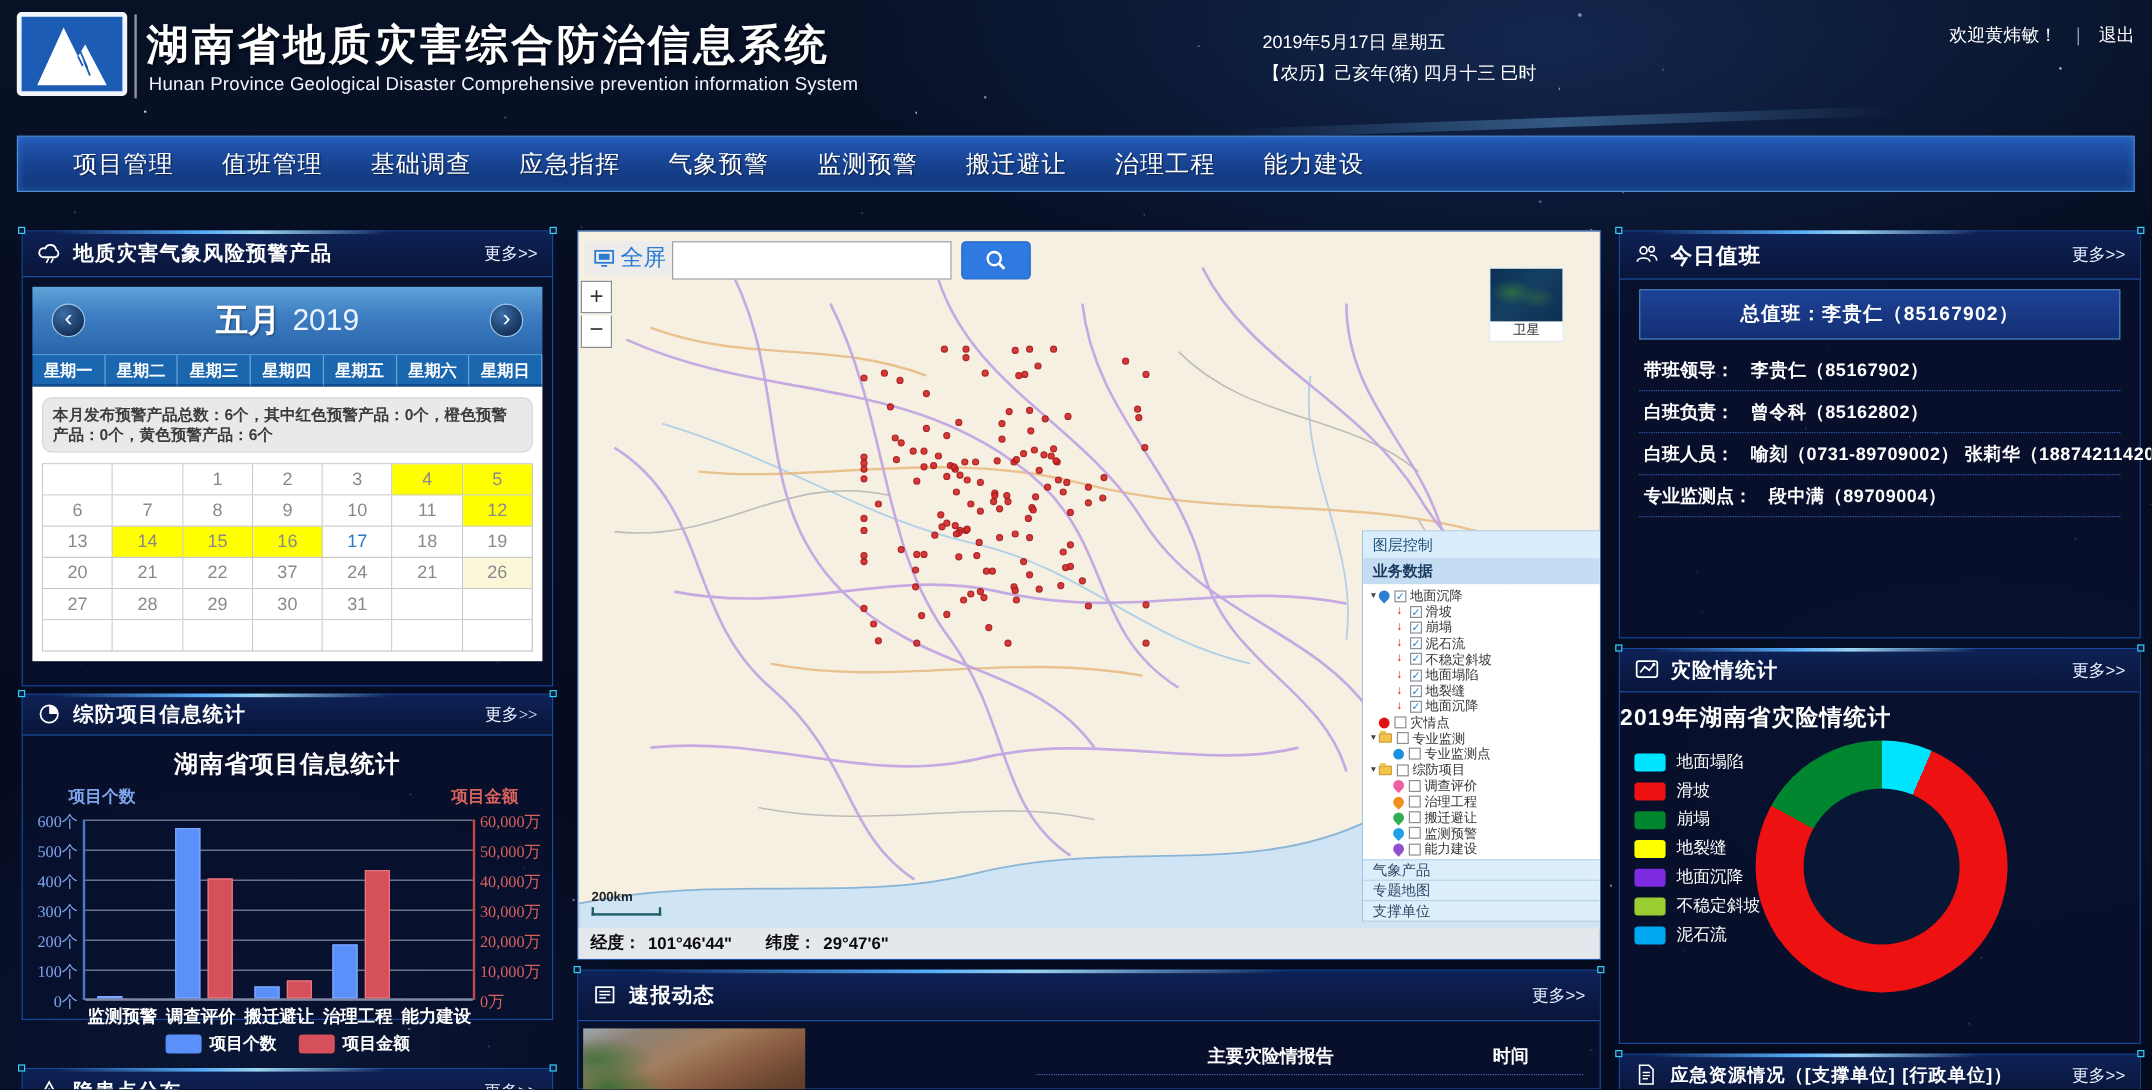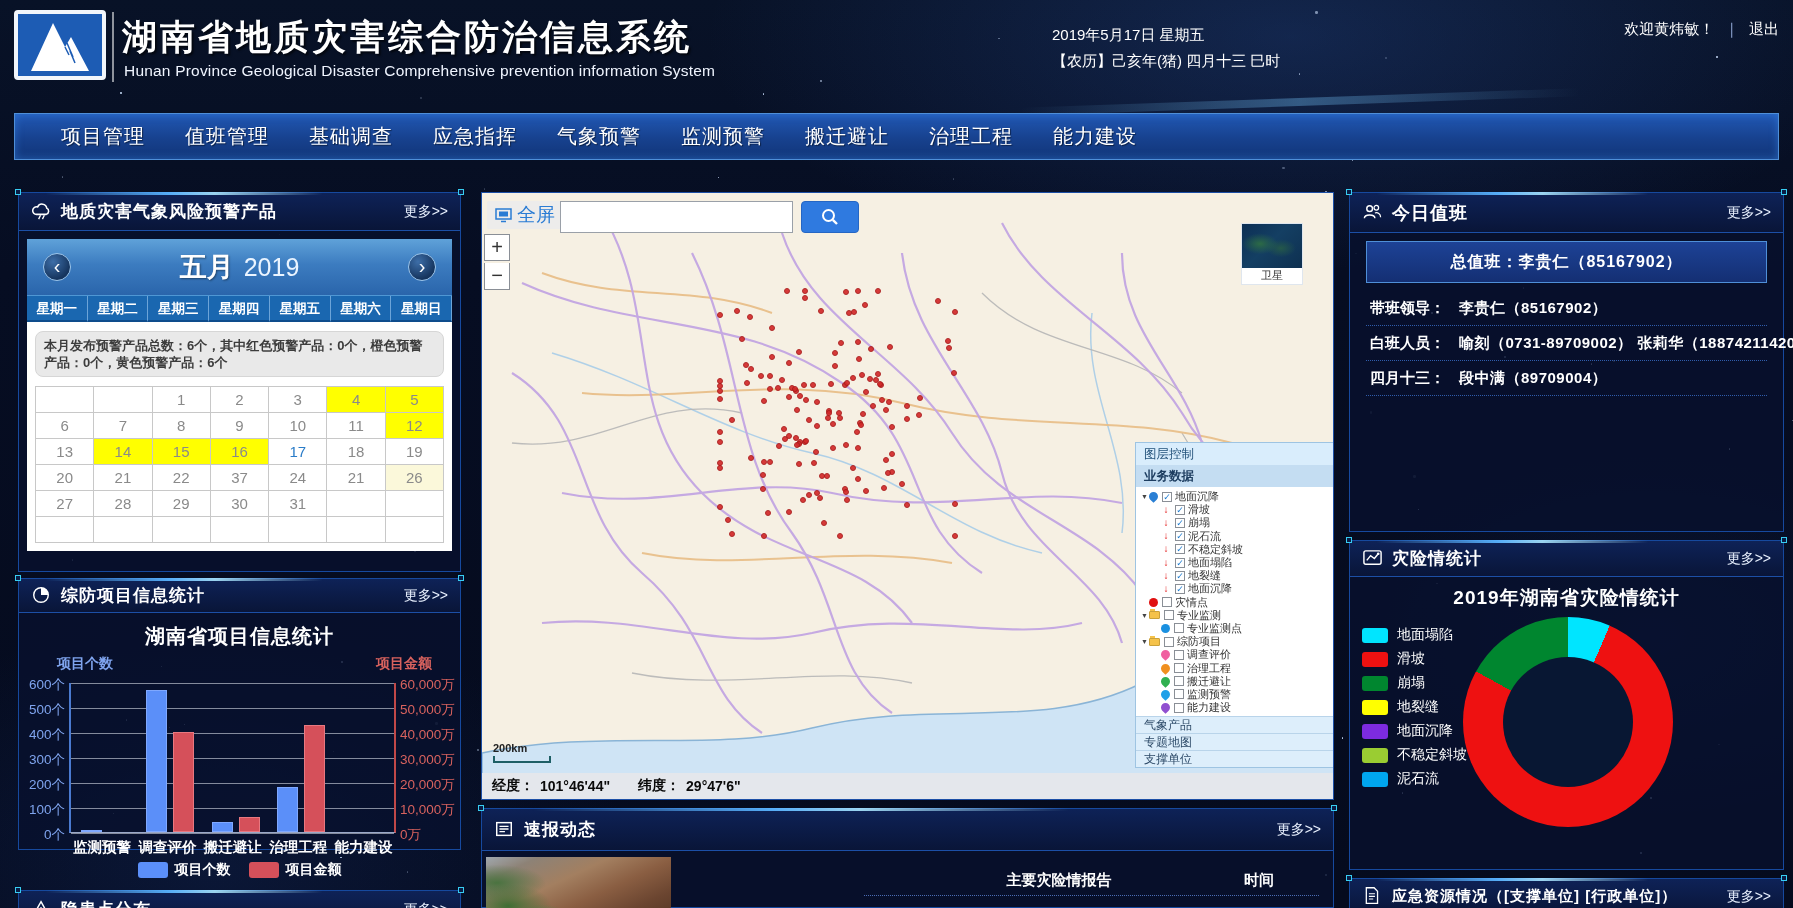--- a/index.html
+++ b/index.html
@@ -143,21 +143,21 @@
   
   .chief { position:absolute; left:16px; top:48px; width:401px; height:42px;
     background:linear-gradient(180deg,#1d4296 0%,#142f73 100%); border:1px solid #4f8fd8;
     display:flex; align-items:center; justify-content:center; font-size:16px; font-weight:bold; color:#fff; letter-spacing:1px; }
   .drows { position:absolute; left:16px; top:98px; width:401px; }
   .drow { height:35px; display:flex; align-items:center; border-bottom:1px dotted #2f5cab;
     font-size:15px; font-weight:bold; color:#fff; padding-left:4px; white-space:nowrap; }
   .drow .lb { flex:0 0 auto; } .drow .vl { margin-left:14px; letter-spacing:.5px; }
 
   
-  .donut-title { position:absolute; left:0; top:44px; width:100%; text-align:center; font-size:19px; font-weight:bold; color:#fff; letter-spacing:1px; }
+  .donut-title { position:absolute; left:0; top:44px; width:100%; font-size:19px; font-weight:bold; color:#fff; letter-spacing:1px; }
   .donut { position:absolute; left:113px; top:76px; width:210px; height:210px; border-radius:50%; }
   .donut-hole { position:absolute; left:153px; top:116px; width:130px; height:130px; border-radius:50%; background:#081733; }
   .plegend { position:absolute; left:12px; top:82px; }
   .plegend .item { display:flex; align-items:center; gap:9px; height:24px; font-size:14px; color:#fff; }
   .plegend .sw { width:26px; height:15px; border-radius:3px; }
 
   
   .photo { position:absolute; left:4px; top:48px; width:185px; height:68px;
     background:
       radial-gradient(60px 30px at 12% 72%, #3e6e33 0%, transparent 72%),
@@ -407,21 +407,21 @@
             <div class="cal-cell"></div>
             <div class="cal-cell"></div>
             <div class="cal-cell"></div>
             <div class="cal-cell"></div>
             <div class="cal-cell"></div>
           </div>
       </div>
     </div>
   </div>
 
-  <div class="panel" style="left:18px;top:578px;width:443px;height:272px;">
+  <div class="panel" style="left:18px;top:578px;width:443px;height:272px;font-family:Liberation Serif, serif;">
     <div class="phead" style="height:34px;">
       <div class="corner tl"></div>
         <div class="corner tr"></div>
       <span class="picon">
         <svg viewBox="0 0 22 22" width="20" height="20">
             <circle cx="11" cy="11" r="8" fill="none" stroke="#fff" stroke-width="1.6"></circle>
             <path d="M11,11 L11,3 A8,8 0 0 1 19,11 z" fill="#fff"></path>
           </svg>
       </span>
       <span class="ptitle">综防项目信息统计</span>
@@ -876,25 +876,29 @@
       <span class="ptitle" style="font-size:18px;">今日值班</span>
       <span class="more">更多&gt;&gt;</span>
     </div>
     <div class="chief">总值班：李贵仁（85167902）</div>
     <div class="drows" id="dutyrows">
         <div class="drow">
           <span class="lb">带班领导：</span>
           <span class="vl">李贵仁（85167902）</span>
         </div>
         <div class="drow">
+          <span class="lb">白班负责：</span>
+          <span class="vl">曾令科（85162802）</span>
+        </div>
+        <div class="drow">
           <span class="lb">白班人员：</span>
           <span class="vl">喻刻（0731-89709002）  张莉华（18874211420）</span>
         </div>
         <div class="drow">
-          <span class="lb">四月十三：</span>
+          <span class="lb">专业监测点：</span>
           <span class="vl">段中满（89709004）</span>
         </div>
       </div>
   </div>
 
   <div class="panel" style="left:1349px;top:540px;width:435px;height:330px;">
     <div class="phead" style="height:36px;">
       <div class="corner tl"></div>
         <div class="corner tr"></div>
       <span class="picon">

